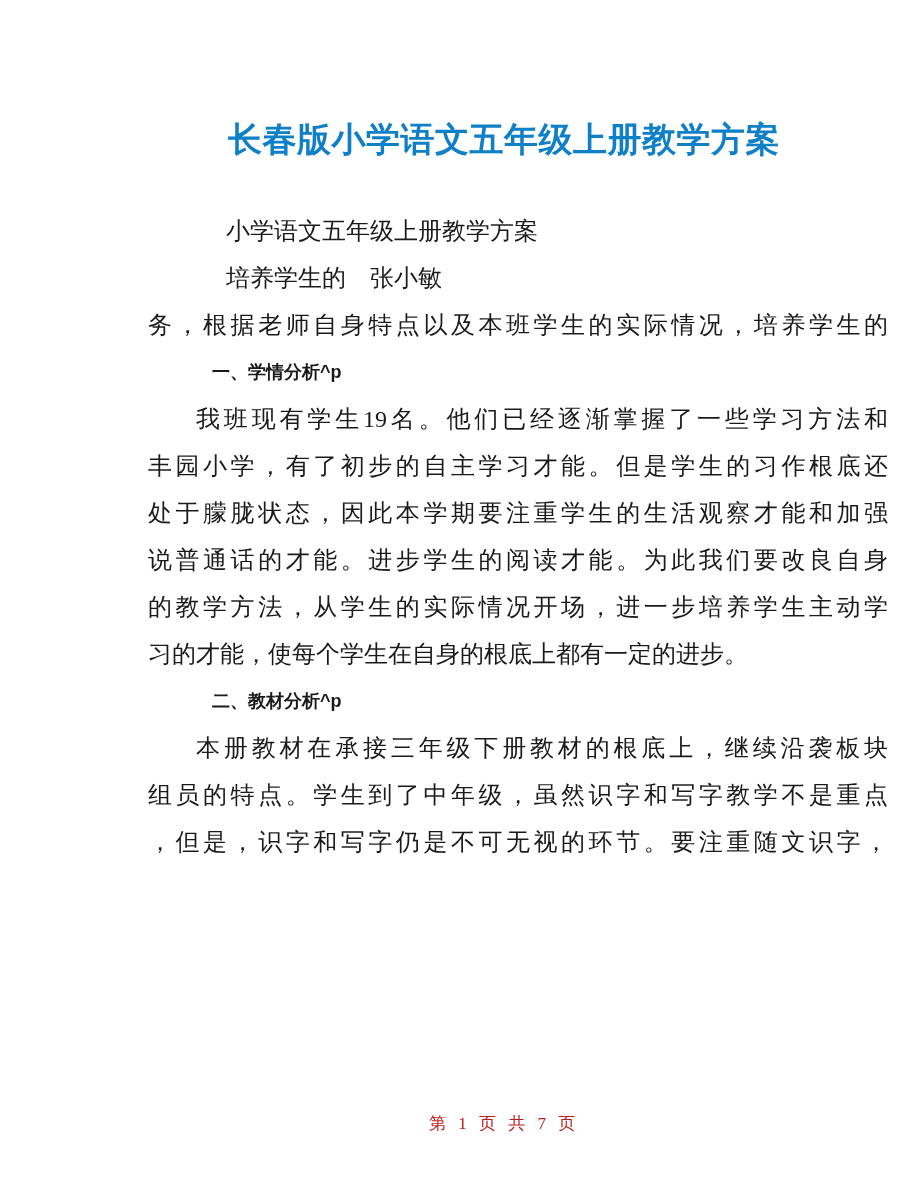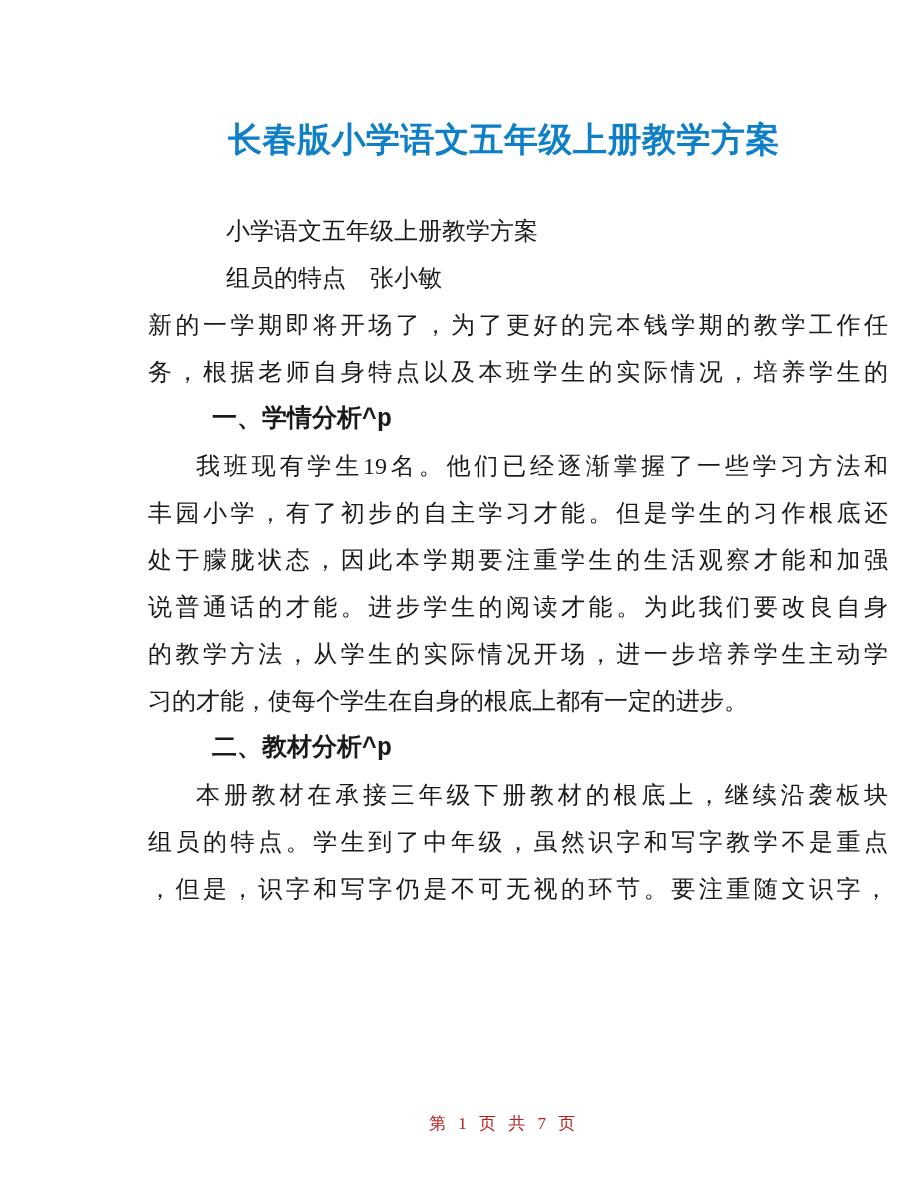--- a/index.html
+++ b/index.html
@@ -41,22 +41,22 @@
     line-height: 47px;
     font-size: 24px;
     white-space: nowrap;
   }
   .line.subtitle {
     text-indent: 78px;
   }
   .line.heading {
     text-indent: 64px;
     font-weight: bold;
-    font-family: Liberation Mono, monospace;
-    font-size: 25px;
+    font-family: Liberation Sans, sans-serif;
+    font-size: 18px;
   }
   .line.body-line.ind {
     text-indent: 48px;
   }
   .line.body-line.fill {
     white-space: normal;
     text-align: justify;
     text-align-last: justify;
     -moz-text-align-last: justify;
   }
@@ -73,22 +73,21 @@
   }
 </style>
 </head>
 <body>
 
 <div class="page" style="color: rgb(26, 26, 26);">
   <div class="doc-title" style="color: rgb(15, 128, 200);">长春版小学语文五年级上册教学方案</div>
 
   <div class="content">
       <div class="line subtitle">小学语文五年级上册教学方案</div>
-      <div class="line subtitle">组员的特点　张小敏</div>
-      <div class="line body-line fill">新的一学期即将开场了，为了更好的完本钱学期的教学工作任</div>
+      <div class="line subtitle">培养学生的　张小敏</div>
       <div class="line body-line fill">务，根据老师自身特点以及本班学生的实际情况，培养学生的</div>
       <div class="line heading">一、学情分析^p</div>
       <div class="line body-line fill ind">我班现有学生19名。他们已经逐渐掌握了一些学习方法和</div>
       <div class="line body-line fill">丰园小学，有了初步的自主学习才能。但是学生的习作根底还</div>
       <div class="line body-line fill">处于朦胧状态，因此本学期要注重学生的生活观察才能和加强</div>
       <div class="line body-line fill">说普通话的才能。进步学生的阅读才能。为此我们要改良自身</div>
       <div class="line body-line fill">的教学方法，从学生的实际情况开场，进一步培养学生主动学</div>
       <div class="line body-line">习的才能，使每个学生在自身的根底上都有一定的进步。</div>
       <div class="line heading">二、教材分析^p</div>
       <div class="line body-line fill ind">本册教材在承接三年级下册教材的根底上，继续沿袭板块</div>

